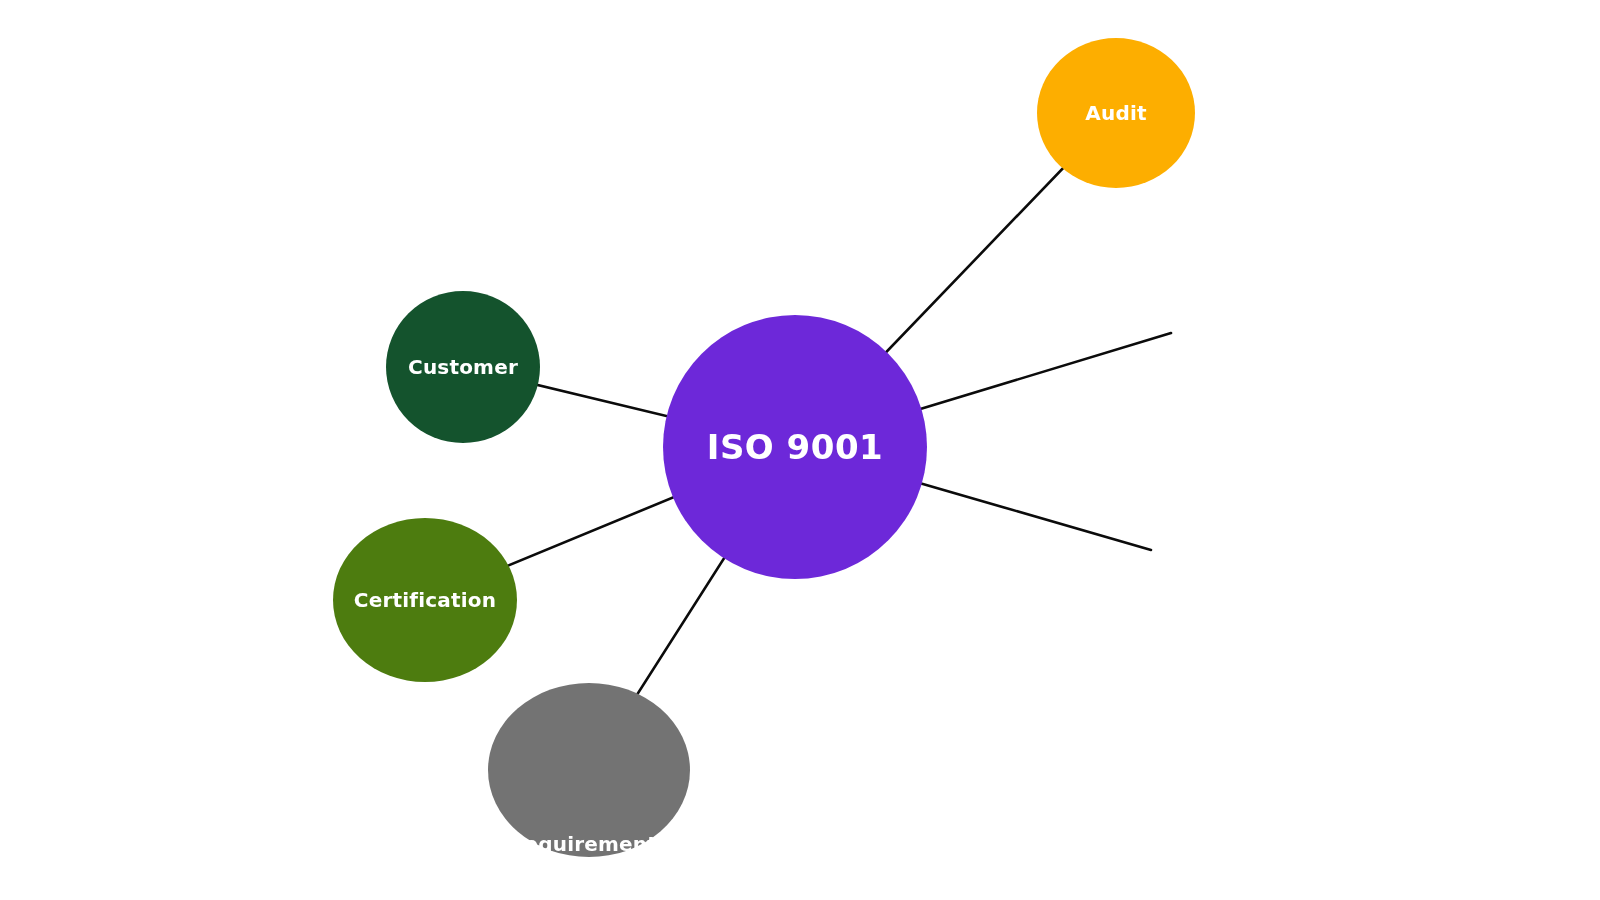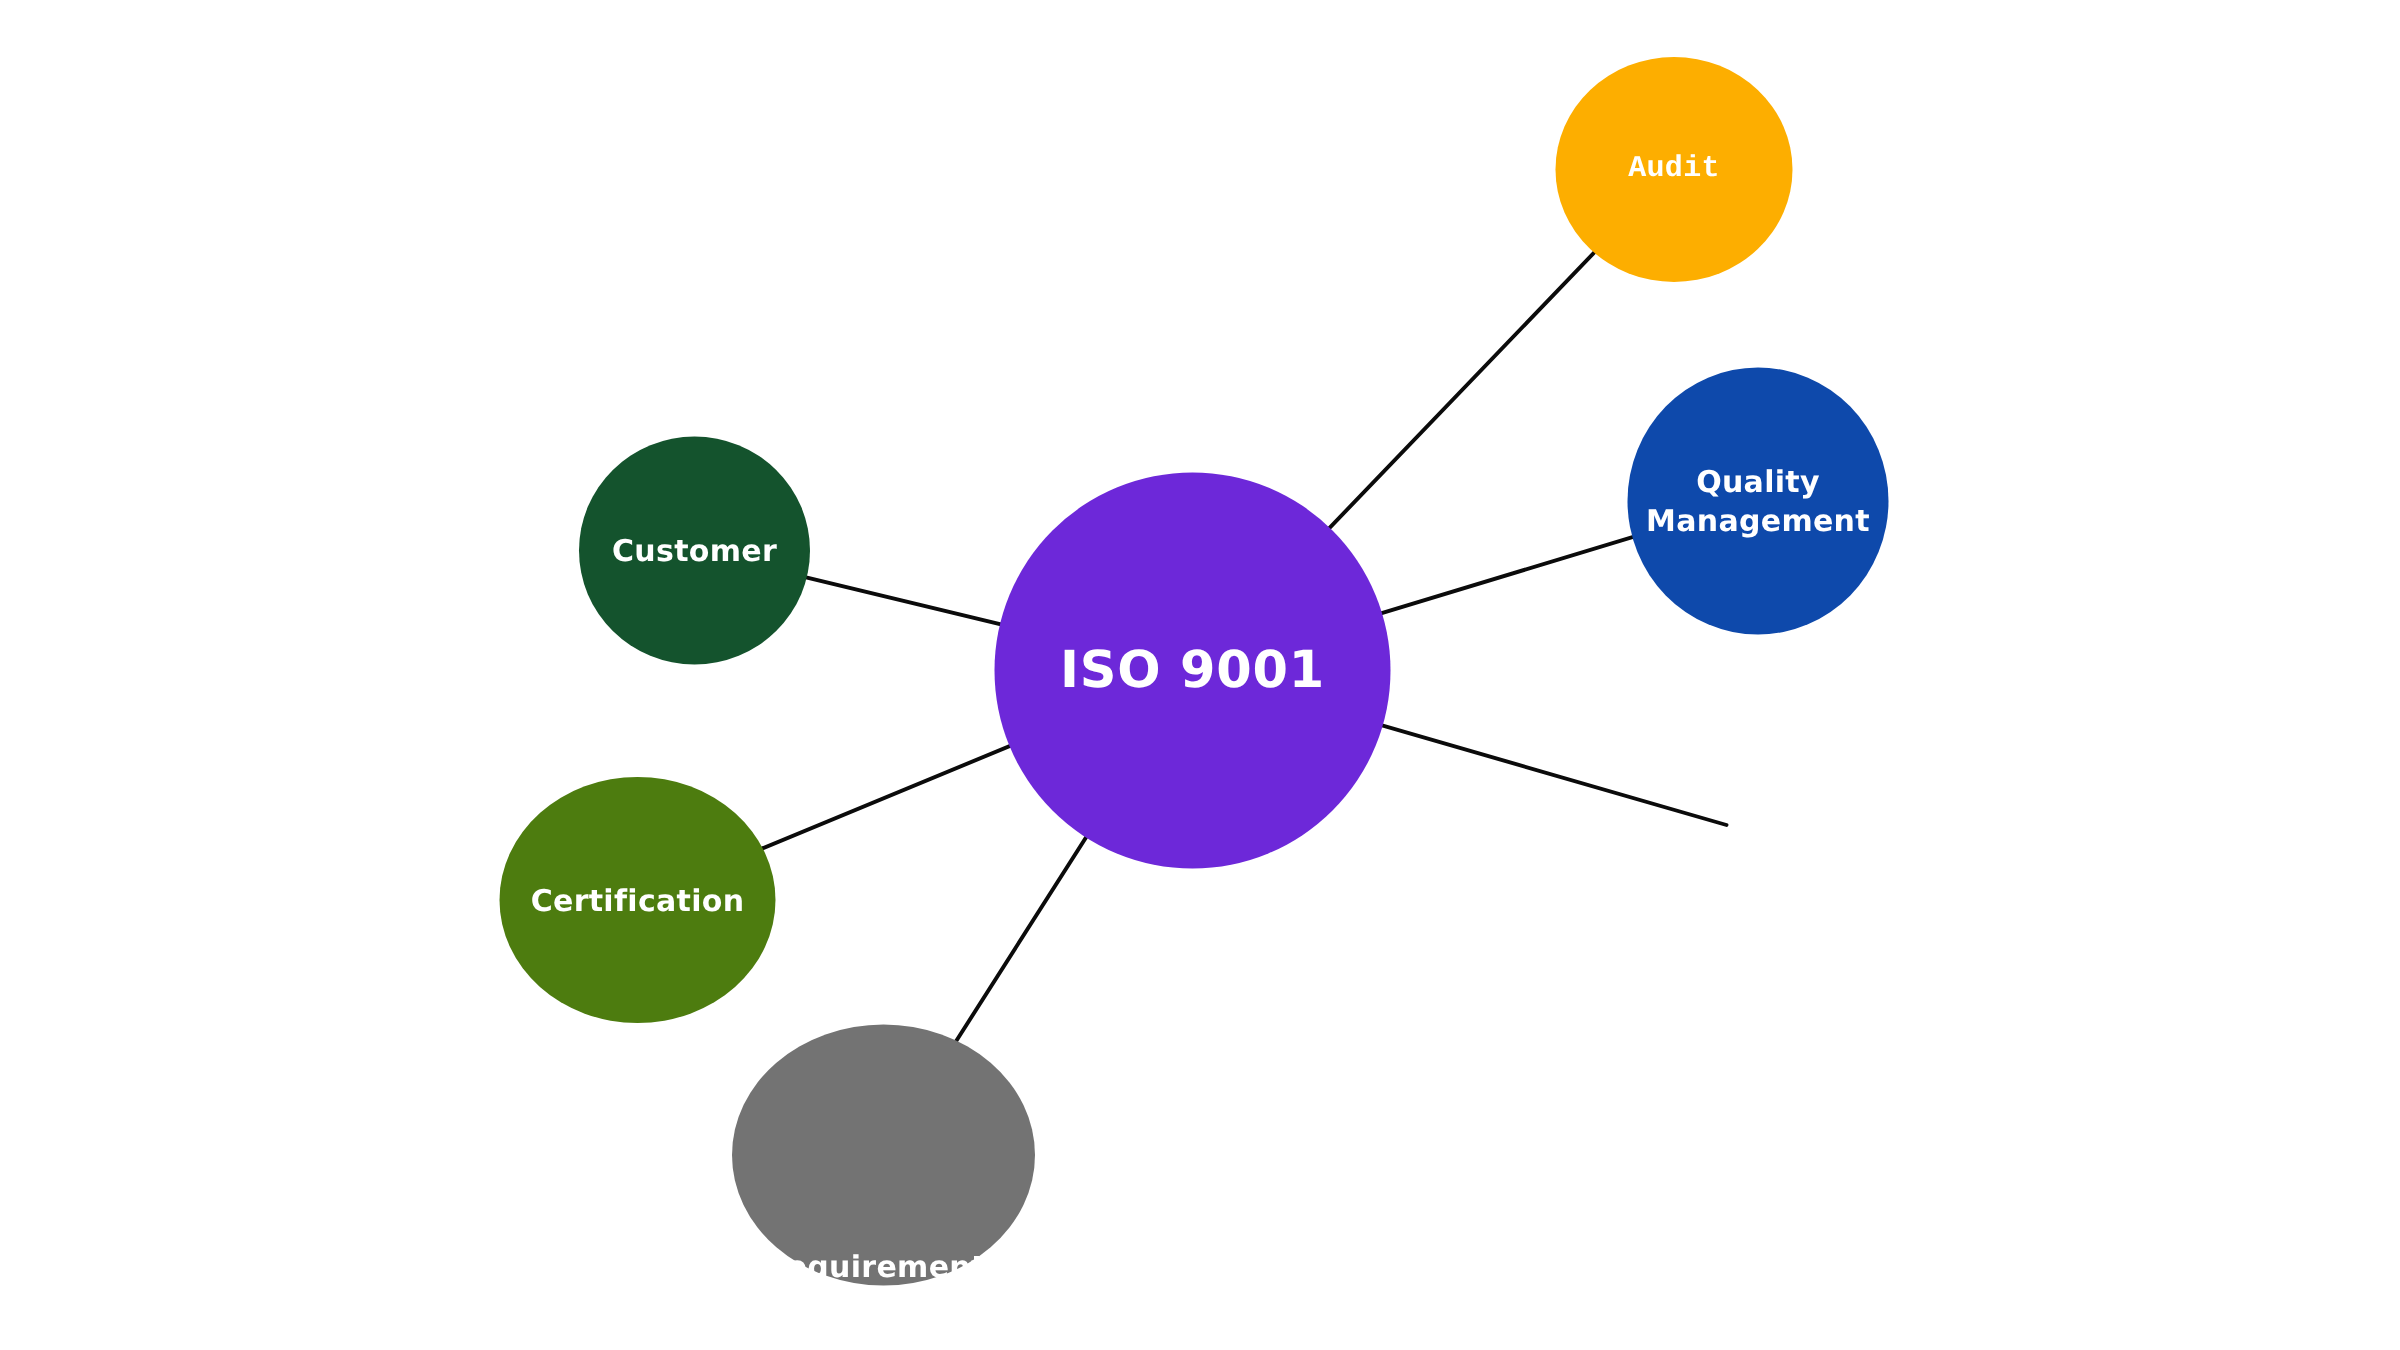--- a/index.html
+++ b/index.html
@@ -57,27 +57,24 @@
     <line x1="795" y1="447" x2="1151" y2="550" style="stroke: rgb(11, 11, 11);"></line>
     <line x1="795" y1="447" x2="463" y2="367" style="stroke: rgb(11, 11, 11);"></line>
     <line x1="795" y1="447" x2="425" y2="600" style="stroke: rgb(11, 11, 11);"></line>
     <line x1="795" y1="447" x2="589" y2="770" style="stroke: rgb(11, 11, 11);"></line>
   </svg>
 
   <div class="node node-iso" style="background: #6d28d9;">
     <span class="node-label">ISO 9001</span>
   </div>
 
-  <div class="node node-audit" style="background: rgb(253, 174, 0); font-family: Liberation Mono, monospace;">
+  <div class="node node-audit" style="background: rgb(253, 174, 0);">
     <span class="node-label">Audit</span>
   </div>
 
-  <div class="node node-quality-management" style="background: rgb(14, 73, 171);">
-    <span class="node-label">Quality Management</span>
-  </div>
 
 
   <div class="node node-customer" style="background: #14532d; text-align: right;">
     <span class="node-label">Customer</span>
   </div>
 
   <div class="node node-certification" style="background: #4d7c0f;">
     <span class="node-label">Certification</span>
   </div>
 

